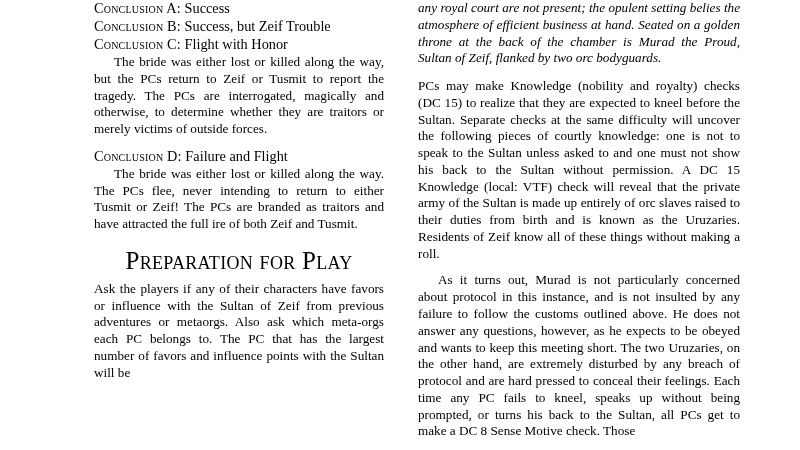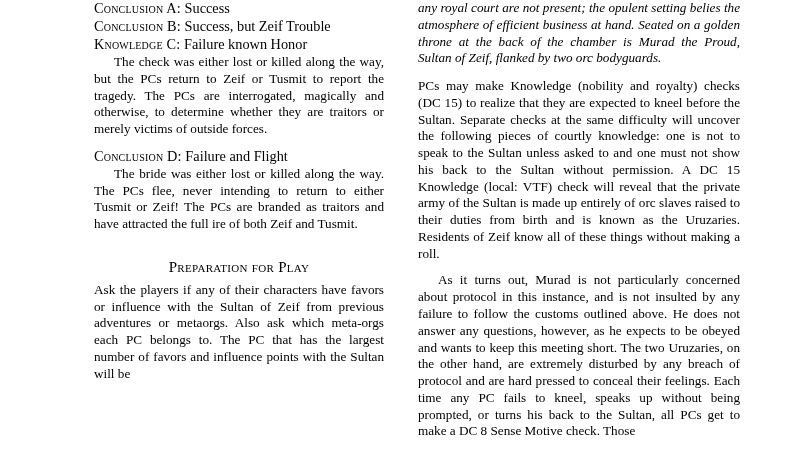--- a/index.html
+++ b/index.html
@@ -62,25 +62,25 @@
   }
   p.noindent {
     text-indent: 0;
   }
   p.italic-block {
     font-style: italic;
     text-indent: 0;
     margin-bottom: 11px;
   }
   h2.section {
-    font-size: 15px;
+    font-size: 25px;
     font-weight: normal;
     font-variant: small-caps;
     text-align: center;
-    margin: 26px 0 6px 0;
+    margin: 14px 0 6px 0;
     letter-spacing: 0.3px;
   }
   .clip-bottom {
     overflow: hidden;
   }
 </style>
 </head>
 <body>
 
 <div class="page">
@@ -90,22 +90,22 @@
 
       <div>
         <div class="conc-head"><span class="cw">Conclusion A:</span><span> Success</span></div>
       </div>
 
       <div>
         <div class="conc-head"><span class="cw">Conclusion B:</span><span> Success, but Zeif Trouble</span></div>
       </div>
 
       <div>
-        <div class="conc-head"><span class="cw">Knowledge C:</span><span> Failure known Honor</span></div>
-        <p class="indent">The check was either lost or killed along the way, but the PCs return to Zeif or Tusmit to report the tragedy. The PCs are interrogated, magically and otherwise, to determine whether they are traitors or merely victims of outside forces.</p>
+        <div class="conc-head"><span class="cw">Conclusion C:</span><span> Flight with Honor</span></div>
+        <p class="indent">The bride was either lost or killed along the way, but the PCs return to Zeif or Tusmit to report the tragedy. The PCs are interrogated, magically and otherwise, to determine whether they are traitors or merely victims of outside forces.</p>
       </div>
 
       <div>
         <div class="conc-head"><span class="cw">Conclusion D:</span><span> Failure and Flight</span></div>
         <p class="indent">The bride was either lost or killed along the way. The PCs flee, never intending to return to either Tusmit or Zeif! The PCs are branded as traitors and have attracted the full ire of both Zeif and Tusmit.</p>
       </div>
 
       <h2 class="section">Preparation for Play</h2>
       <p class="noindent">Ask the players if any of their characters have favors or influence with the Sultan of Zeif from previous adventures or metaorgs. Also ask which meta-orgs each PC belongs to. The PC that has the largest number of favors and influence points with the Sultan will be</p>
 

